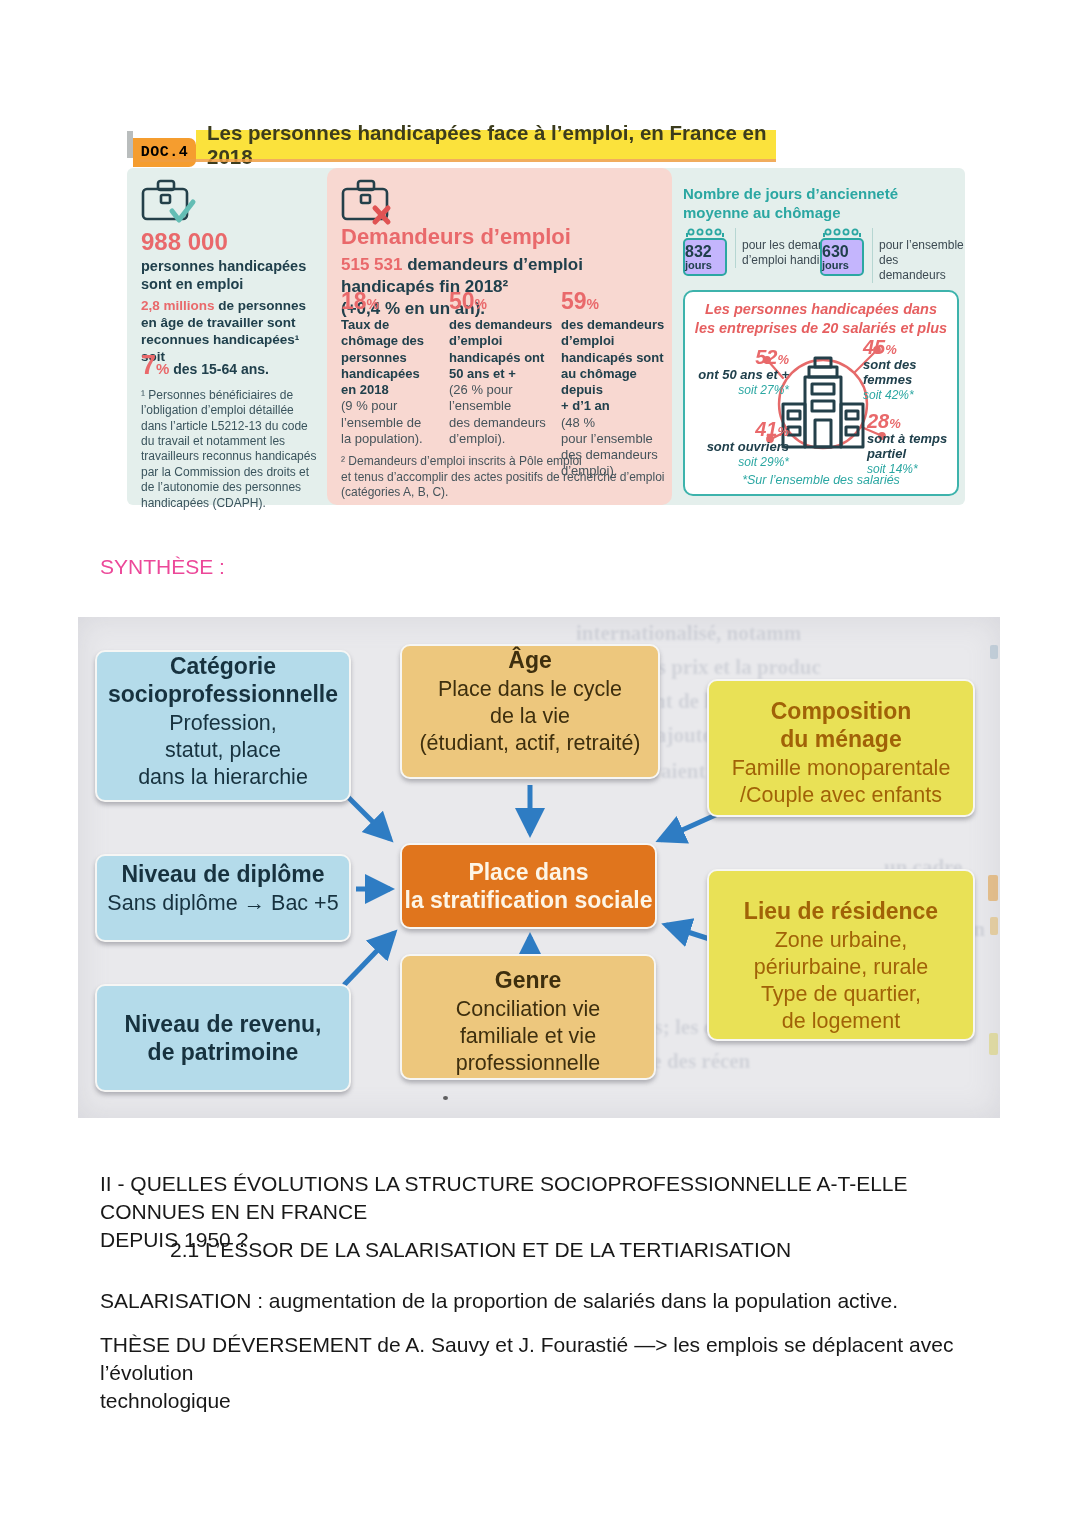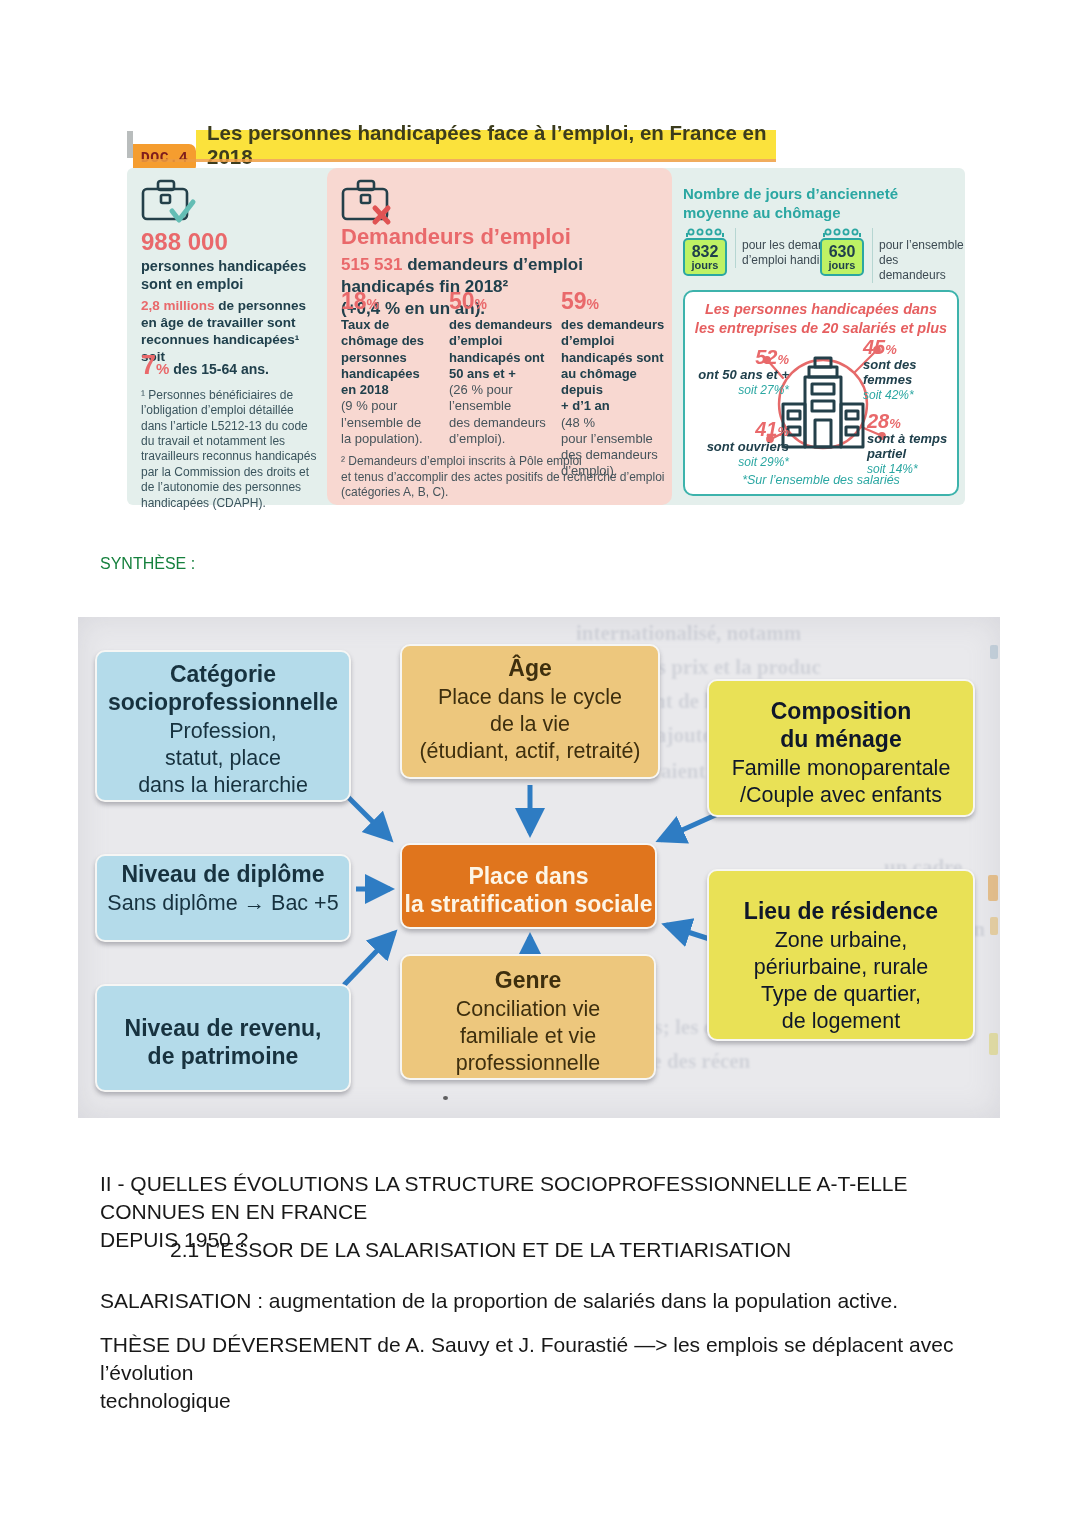--- a/index.html
+++ b/index.html
@@ -3,23 +3,23 @@
 <meta charset="utf-8">
 <style>
   html,body{margin:0;padding:0;background:#ffffff;}
   .page{position:relative;width:1080px;height:1527px;background:#ffffff;overflow:hidden;
         font-family:"Liberation Sans",sans-serif;color:#1c1c1c;}
   .abs{position:absolute;}
   .pre{white-space:pre-line;}
 
   
   .doc-strip{left:127px;top:131px;width:6px;height:27px;background:#b9bdbd;}
-  .doc-tab{left:133px;top:144px;width:63px;height:29px;background:#f59d2f;border-radius:0 7px 7px 0;
+  .doc-tab{left:133px;top:138px;width:63px;height:29px;background:#f59d2f;border-radius:0 7px 7px 0;
            display:flex;align-items:center;justify-content:center;
-           font-family:"Liberation Mono",monospace;font-weight:bold;font-size:15px;color:#7f1d1d;letter-spacing:.5px;}
+           font-family:"Liberation Mono",monospace;font-weight:bold;font-size:15px;color:#000000;letter-spacing:.5px;}
   .doc-titlebar{left:196px;top:130px;width:580px;height:29px;background:#fbe23c;
                 display:flex;align-items:center;padding-left:11px;box-sizing:border-box;
                 font-weight:bold;font-size:20.5px;color:#3c3c1d;}
   .doc-underline{left:140px;top:159px;width:636px;height:3px;background:#ef9d41;opacity:.85;}
 
   
   .info{left:127px;top:168px;width:838px;height:337px;background:#e4efec;border-radius:6px;}
   .info *{box-sizing:border-box;}
   .navy{color:#20404c;}
   .accent{color:#e9696b;}
@@ -43,59 +43,59 @@
   .stat-col .n{display:block;font-size:13px;line-height:1.25;color:#45545b;}
   .col1{left:14px;top:120px;width:100px;}
   .col2{left:122px;top:120px;width:112px;}
   .col3{left:234px;top:120px;width:108px;}
   .dem-foot{left:14px;top:286px;width:326px;font-size:12px;color:#45545b;line-height:1.3;}
 
   .sen-title{left:556px;top:16px;width:274px;font-size:15px;font-weight:bold;line-height:1.28;}
   .cal-card{top:60px;display:flex;align-items:flex-start;}
   .cal-card .cal{position:relative;width:46px;flex:0 0 46px;}
   .cal-rings{display:block;margin-left:2px;}
-  .cal-box{width:44px;height:38px;border:2px solid #2ba7a2;border-radius:5px;background:#bef264;
-           display:flex;flex-direction:column;align-items:center;justify-content:center;line-height:1;}
+  .cal-box{width:44px;height:38px;border:2px solid #2ba7a2;border-radius:5px;background:#c4b5fd;
+           display:flex;flex-direction:column;justify-content:center;line-height:1;}
   .cal-box .num{font-size:16px;font-weight:bold;color:#20404c;}
   .cal-box .unit{font-size:11px;font-weight:bold;color:#20404c;}
   .cal-card .lbl{margin-left:6px;padding-left:6px;border-left:1px solid #b6d6d2;
                  font-size:12px;color:#3c4a52;line-height:1.25;padding-top:10px;min-height:38px;}
   .card1{left:556px;} .card2{left:693px;}
 
   .whitebox{left:556px;top:122px;width:276px;height:206px;background:#ffffff;border:2px solid #3db3ac;border-radius:10px;font-style:italic;}
   .wb-title{left:0;top:8px;width:100%;text-align:center;font-size:14.5px;font-weight:bold;color:#e65f60;line-height:1.28;}
   .wb-stat{line-height:1.12;}
   .wb-stat .big{font-size:20px;font-weight:bold;color:#e9696b;}
   .wb-stat .sign{font-size:13px;font-weight:bold;color:#e9696b;}
   .wb-stat .b{display:block;font-size:13px;font-weight:bold;color:#20404c;line-height:1.15;}
   .wb-stat .note{display:block;font-size:12px;color:#2ba7a2;margin-top:1px;}
   .s52{left:2px;top:54px;width:102px;text-align:right;}
   .s45{left:178px;top:44px;width:95px;text-align:left;}
   .s41{left:2px;top:126px;width:102px;text-align:right;}
   .s28{left:182px;top:118px;width:92px;text-align:left;}
   .wb-foot{left:0;bottom:7px;width:100%;text-align:center;font-size:12.5px;color:#2ba7a2;}
 
   
-  .synthese{left:100px;top:555px;font-size:16px;color:#15803d;}
+  .synthese{left:100px;top:555px;font-size:21px;color:#ec4899;}
   .bt{left:100px;font-size:21px;line-height:1.34;color:#181818;}
   .t1{top:1170px;width:910px;}
   .t2{top:1236px;left:170px;}
   .t3{top:1287px;width:910px;}
   .t4{top:1331px;width:900px;}
 
   
   .diagram{left:78px;top:617px;width:922px;height:501px;background:#e9e9ec;
            box-shadow:inset 0 0 30px rgba(160,160,170,.25);}
   .dbox{position:absolute;border-radius:10px;border:2px solid #f6f6f4;
-        box-shadow:0 3px 4px rgba(90,90,100,.4);text-align:center;padding-top:8px;box-sizing:border-box;}
+        box-shadow:0 3px 4px rgba(90,90,100,.4);text-align:center;padding-top:0;box-sizing:border-box;}
   .dbox .ttl{font-weight:bold;font-size:23px;line-height:1.22;}
   .dbox .bdy{font-size:21.5px;line-height:1.26;margin-top:2px;}
   .blue{background:#b4dbea;color:#17323f;}
   .tan{background:#edc77d;color:#3e2f0e;}
-  .yellow{background:#e9e156;color:#0f172a;}
+  .yellow{background:#e9e156;color:#a16207;}
   .orange{background:#e0751d;color:#fdf5e6;}
   .b-csp{left:17px;top:33px;width:256px;height:152px;}
   .b-age{left:322px;top:27px;width:260px;height:135px;}
   .b-menage{left:629px;top:62px;width:268px;height:138px;padding-top:16px;}
   .b-diplome{left:17px;top:237px;width:256px;height:88px;padding-top:4px;}
   .b-centre{left:322px;top:226px;width:257px;height:86px;display:flex;align-items:center;justify-content:center;}
   .b-residence{left:629px;top:252px;width:268px;height:172px;padding-top:26px;}
   .b-revenu{left:17px;top:367px;width:256px;height:108px;display:flex;align-items:center;justify-content:center;}
   .b-genre{left:322px;top:337px;width:256px;height:126px;padding-top:10px;}
   .bleed{position:absolute;color:#7d8699;opacity:.22;filter:blur(1.3px);

